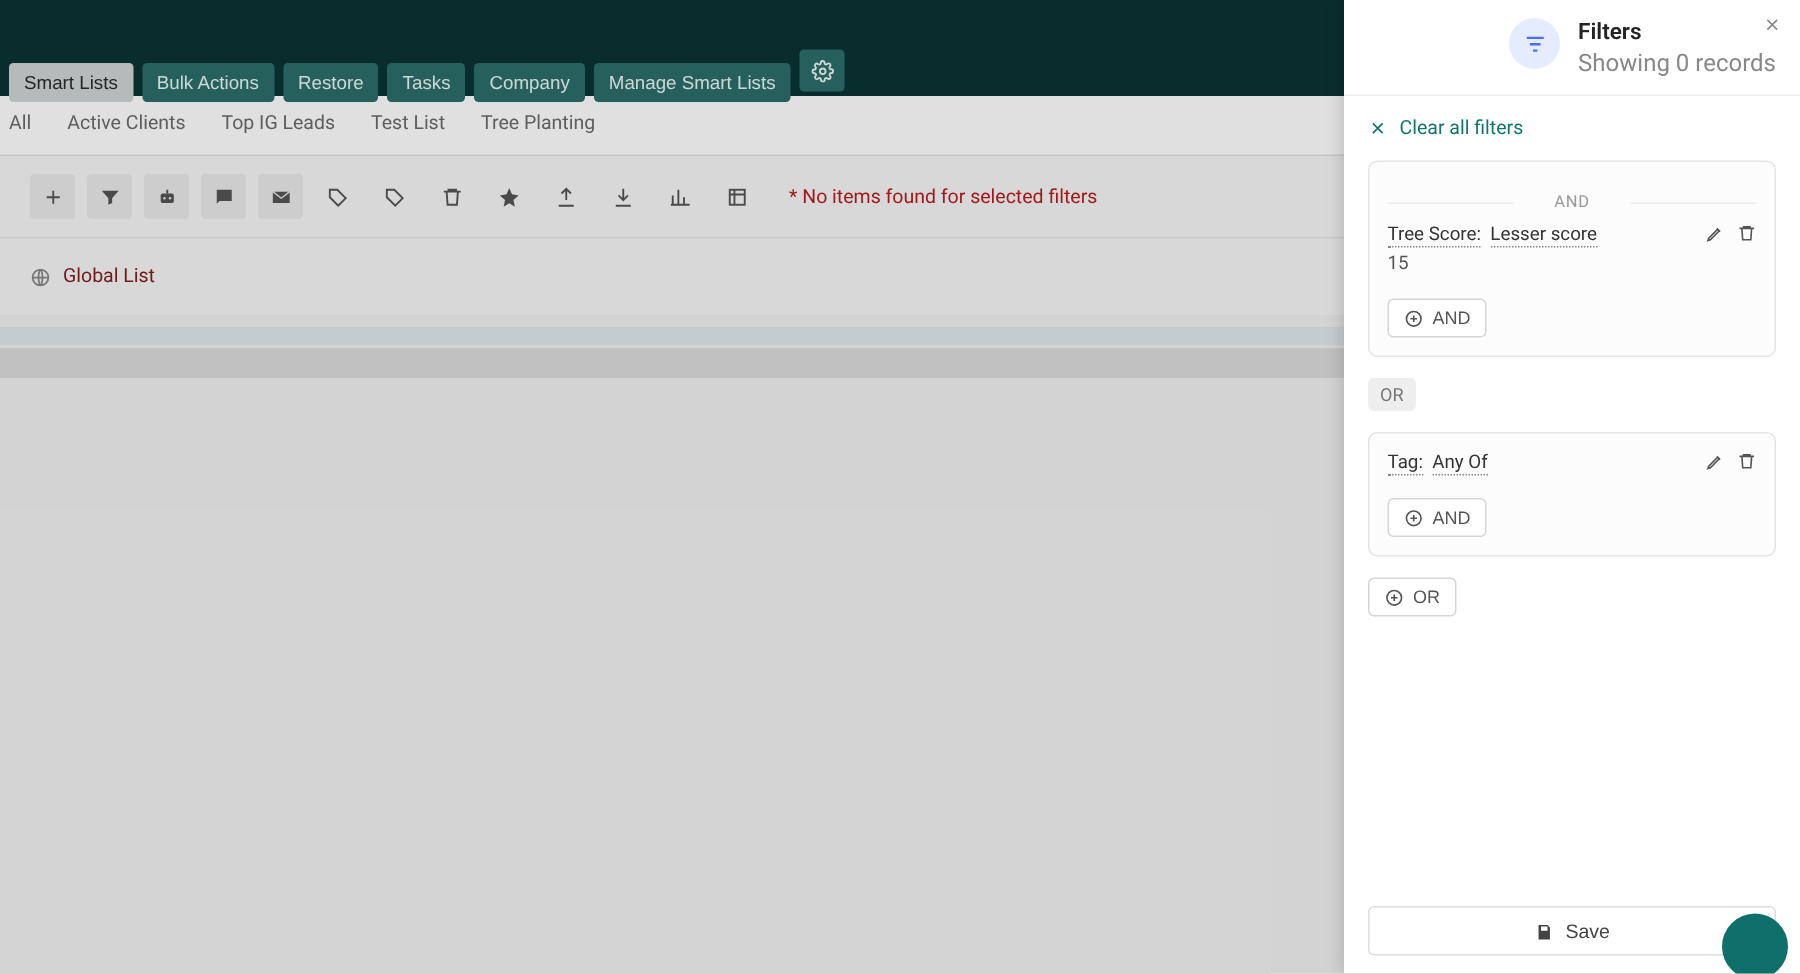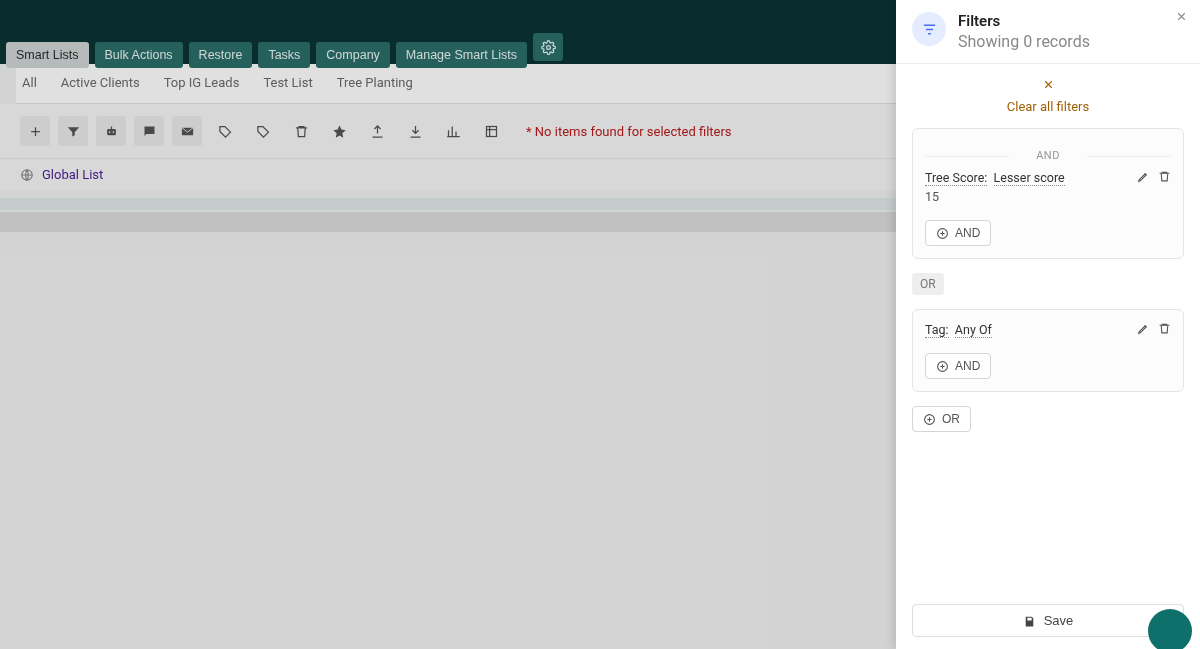--- a/index.html
+++ b/index.html
@@ -8,48 +8,48 @@
   
   .overlay { position: absolute; inset: 0; background: rgba(0,0,0,0.12); pointer-events: none; z-index: 5;}
 
   .top-dark { background: #0b3434; height: 30px; width: 100%; }
 
   .nav-tabs-row { background: #0b3434; display: flex; align-items: center; padding: 0 6px; gap: 6px; height: 34px;}
   .nav-btn { background: #2c6e6a; color: #e9f5f4; border: none; padding: 6px 10px; border-radius: 3px; font-size: 12.5px; cursor: pointer; margin-top: 16px; }
   .nav-btn.active { background: #cfd5d5; color: #2b2b2b; }
   .nav-icon-btn { background: #2c6e6a; border: none; width: 30px; height: 28px; border-radius: 3px; display:flex; align-items:center; justify-content:center; color:#e9f5f4; cursor:pointer;}
 
-  .sub-tabs { background: #fff; border-bottom: 1px solid #e0e0e0; display: flex; align-items: center; gap: 24px; padding: 0 6px; height: 40px; margin-left: 16px; }
+  .sub-tabs { background: #fff; border-bottom: 1px solid #e0e0e0; display: flex; align-items: center; gap: 24px; padding: 0 6px; height: 40px; }
   .sub-tab { color: #6b6b6b; cursor: pointer; padding: 10px 0; border-bottom: 3px solid transparent; font-size: 13px;}
   .sub-tab.active { color: #2b2b2b; border-bottom: 3px solid #1a88ff; font-weight: 500;}
 
   .toolbar { background: #f6f6f6; display: flex; align-items: center; gap: 8px; padding: 10px 20px; height: 54px; }
   .tool-btn { width: 30px; height: 30px; border: none; background: #eaeaea; border-radius: 3px; display:flex; align-items:center; justify-content:center; color:#555; cursor:pointer;}
   .tool-btn.ghost { background: transparent; }
   .no-items { color: #b91c1c; font-size: 13px; margin-left: 12px; }
   .toolbar-spacer { flex: 1; }
   .columns-btn { background: #ededed; border: 1px solid #ddd; color: #666; padding: 6px 12px; border-radius: 4px; display:flex; align-items:center; gap:8px; cursor:pointer; }
   .search-stub { background: #fff; border:1px solid #ddd; border-radius:4px; width:24px; height:30px; display:flex; align-items:center; justify-content:center; color:#888;}
 
-  .list-row { background: #f6f6f6; display:flex; align-items:center; gap:8px; padding: 8px 20px; color:#4c1d95; font-size:13px; border-top:1px solid #e6e6e6;text-align:center;}
+  .list-row { background: #f6f6f6; display:flex; align-items:center; gap:8px; padding: 18px 20px; color:#7f1d1d; font-size:13px; border-top:1px solid #e6e6e6;text-align:center;}
   .global-icon { width:14px; height:14px; display:inline-block; }
 
   .empty-band { height: 12px; background: #e1e9ea; margin-top: 8px;}
   .empty-band2 { height: 20px; background: #dcdcdc; margin-top: 2px;}
 
   
   .panel { position: absolute; top: 0; right: 0; width: 304px; height: 100%; background: #fff; box-shadow: -2px 0 10px rgba(0,0,0,0.15); z-index: 10; display:flex; flex-direction:column;}
-  .panel-head { display:flex; align-items:flex-start; gap:12px; padding: 12px 16px; border-bottom:1px solid #eee; position:relative;}
+  .panel-head { display:flex; align-items:flex-start; gap:12px; padding: 12px 16px; border-bottom:1px solid #eee; position:relative;justify-content:flex-end;}
   .panel-head .icon-badge { width:34px; height:34px; border-radius:50%; background:#e6ecff; display:flex; align-items:center; justify-content:center; color:#4a6cff;}
   .panel-title { font-weight:600; font-size:15px; color:#222;}
   .panel-sub { font-size:16px; color:#888; margin-top:2px;}
   .close-x { position:absolute; top:10px; right:12px; color:#888; cursor:pointer; font-size:14px; background:none; border:none;}
 
   .panel-body { padding: 14px 16px; flex:1; overflow-y:auto; }
-  .clear-row { display:flex; align-items:center; gap:8px; color:#a16207; cursor:pointer; margin-bottom:14px; font-size:13px;flex-direction:column;}
+  .clear-row { display:flex; align-items:center; gap:8px; color:#0f766e; cursor:pointer; margin-bottom:14px; font-size:13px;}
 
   .group { border:1px solid #e4e4e4; background:#fcfcfc; border-radius:6px; padding: 12px 12px; margin-bottom: 14px; }
   .cond { position:relative; margin-bottom: 8px;}
   .cond-label { font-size:12.5px; color:#333;}
   .cond-label .field { border-bottom:1px dotted #888; }
   .cond-val { font-size:12.5px; color:#555; margin-top:4px;}
   .cond-act { position:absolute; right:0; top:0; display:flex; gap:8px; color:#777; }
   .cond-act button { background:none; border:none; cursor:pointer; color:#555; padding:0; }
 
   .and-sep { text-align:center; color:#999; font-size:11px; letter-spacing:0.5px; margin: 8px 0; position:relative;}

